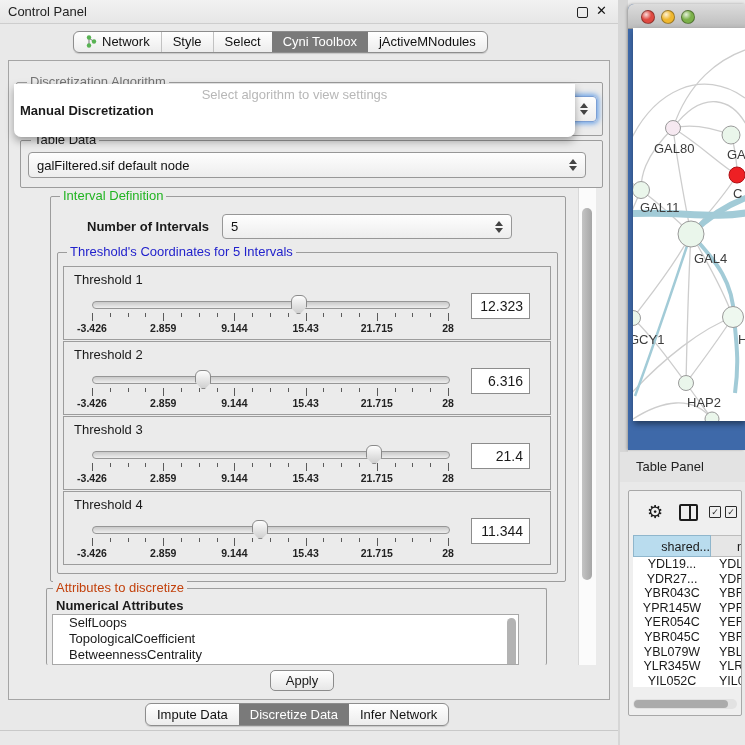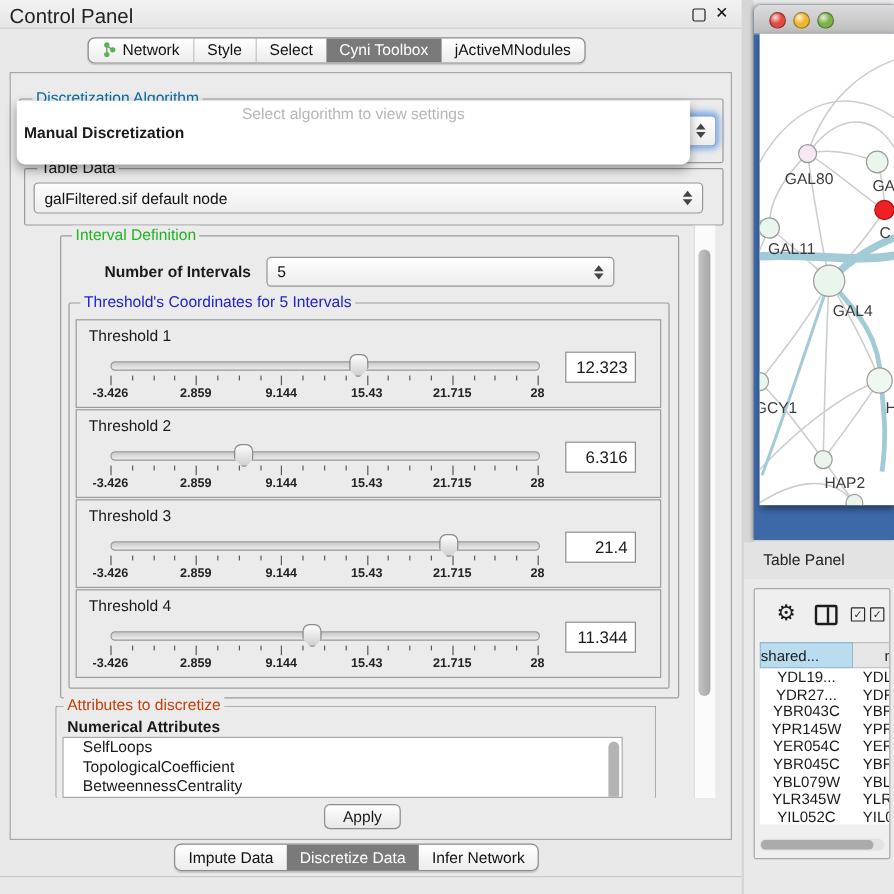--- a/index.html
+++ b/index.html
@@ -3,21 +3,21 @@
 <meta charset="utf-8">
 <style>
   html,body{margin:0;padding:0;}
   body{font-family:"Liberation Sans","DejaVu Sans",sans-serif;font-size:13px;color:#1a1a1a;}
   #screen{position:relative;width:745px;height:745px;background:#e9e9e9;overflow:hidden;}
   .abs{position:absolute;}
 
   
   #left-win{left:0;top:0;width:618px;height:745px;background:#e9e9e9;}
   #titlebar{left:0;top:0;width:618px;height:23px;background:linear-gradient(#f2f2f2,#e6e6e6);border-bottom:1px solid #cdcdcd;}
-  #titlebar .t{position:absolute;left:8px;top:4px;font-size:17px;color:#222;}
+  #titlebar .t{position:absolute;left:8px;top:4px;font-size:13px;color:#222;}
   .float-ico{position:absolute;left:577px;top:7px;width:9px;height:9px;border:1.6px solid #222;border-radius:2px;}
   .close-ico{position:absolute;left:596px;top:3px;font-size:13px;font-weight:bold;color:#111;}
 
   
   .segbar{position:absolute;display:flex;border:1px solid #8d8d8d;border-radius:6px;overflow:hidden;background:linear-gradient(#ffffff,#ececec);box-shadow:0 1px 1px rgba(0,0,0,.15);align-items:flex-end;}
   .seg{display:flex;align-items:center;gap:5px;padding:3px 11px;font-size:13px;color:#111;background:transparent;white-space:nowrap;}
   .seg + .seg{border-left:1px solid #c2c2c2;}
   .seg.selected{background:#7a7a7a;color:#ffffff;border-left:none;}
   .seg.selected + .seg{border-left:none;}
 
@@ -71,21 +71,21 @@
 
   #table-panel-bar{left:620px;top:452px;width:125px;height:30px;background:#e3e3e3;border-bottom:1px solid #cbcbcb;}
   #table-panel-bar span{position:absolute;left:16px;top:7px;font-size:13px;color:#222;}
   #table-panel-body{left:620px;top:482px;width:125px;height:263px;background:#e9e9e9;}
   #table-inner{position:absolute;left:8px;top:8px;width:112px;height:224px;background:#efefef;border:1px solid #a8a8a8;border-radius:2px;overflow:hidden;}
   .tool-ico{position:absolute;color:#1c1c1c;}
   #cols-ico{width:15px;height:13px;border:2px solid #1c1c1c;border-radius:2px;}
   #cols-ico i{position:absolute;left:50%;top:0;width:2px;height:100%;background:#1c1c1c;}
   .chk{position:absolute;width:10px;height:10px;border:1.6px solid #2a2a2a;border-radius:1px;font-size:9px;line-height:10px;text-align:center;color:#2a2a2a;}
   #grid{position:absolute;left:4px;top:44px;width:108px;height:160px;overflow:hidden;}
-  .hcell{display:inline-block;box-sizing:border-box;height:22px;line-height:22px;font-size:12.5px;text-align:left;}
+  .hcell{display:inline-block;box-sizing:border-box;height:22px;line-height:22px;font-size:12.5px;text-align:right;}
   .hc1{width:78px;background:#b9dcee;border:1px solid #8fb6cc;}
   .hc2{width:80px;background:#e6e6e6;border:1px solid #bdbdbd;border-left:none;text-align:left;padding-left:26px;}
   #table-rows{position:absolute;left:0;top:22px;width:170px;height:130px;background:#fff;overflow:hidden;}
   .trow{height:14.6px;line-height:14.6px;font-size:12.5px;white-space:nowrap;}
   .trow .c1{display:inline-block;width:78px;text-align:center;}
   .trow .c2{display:inline-block;width:80px;padding-left:8px;}
   #hscroll{position:absolute;left:4px;top:208px;width:104px;height:10px;background:#e2e2e2;border-radius:5px;}
   #hscroll i{position:absolute;left:1px;top:1px;width:94px;height:8px;background:#ababab;border-radius:4px;}
 
   .bold{font-weight:bold;}
@@ -125,21 +125,21 @@
           <span>Cyni Toolbox</span>
         </div>
       <div class="seg">
           <span>jActiveMNodules</span>
         </div>
     </div>
 
     <div id="content-panel" class="abs"></div>
 
     <div class="group" style="left:16px;top:82px;width:585px;height:52px;">
-      <span class="group-title" style="left:10px;top:-9px;color:#0369a1;">Discretization Algorithm</span>
+      <span class="group-title" style="left:10px;top:-9px;color:#737373;">Discretization Algorithm</span>
     </div>
     <div class="combo focused" style="left:24px;top:96px;width:555px;height:24px;">
       <span class="arrows">
           <i class="tri-up"></i>
           <i class="tri-down"></i>
         </span>
     </div>
 
     <div id="algo-popup" class="abs">
       <div class="ph">Select algorithm to view settings</div>

